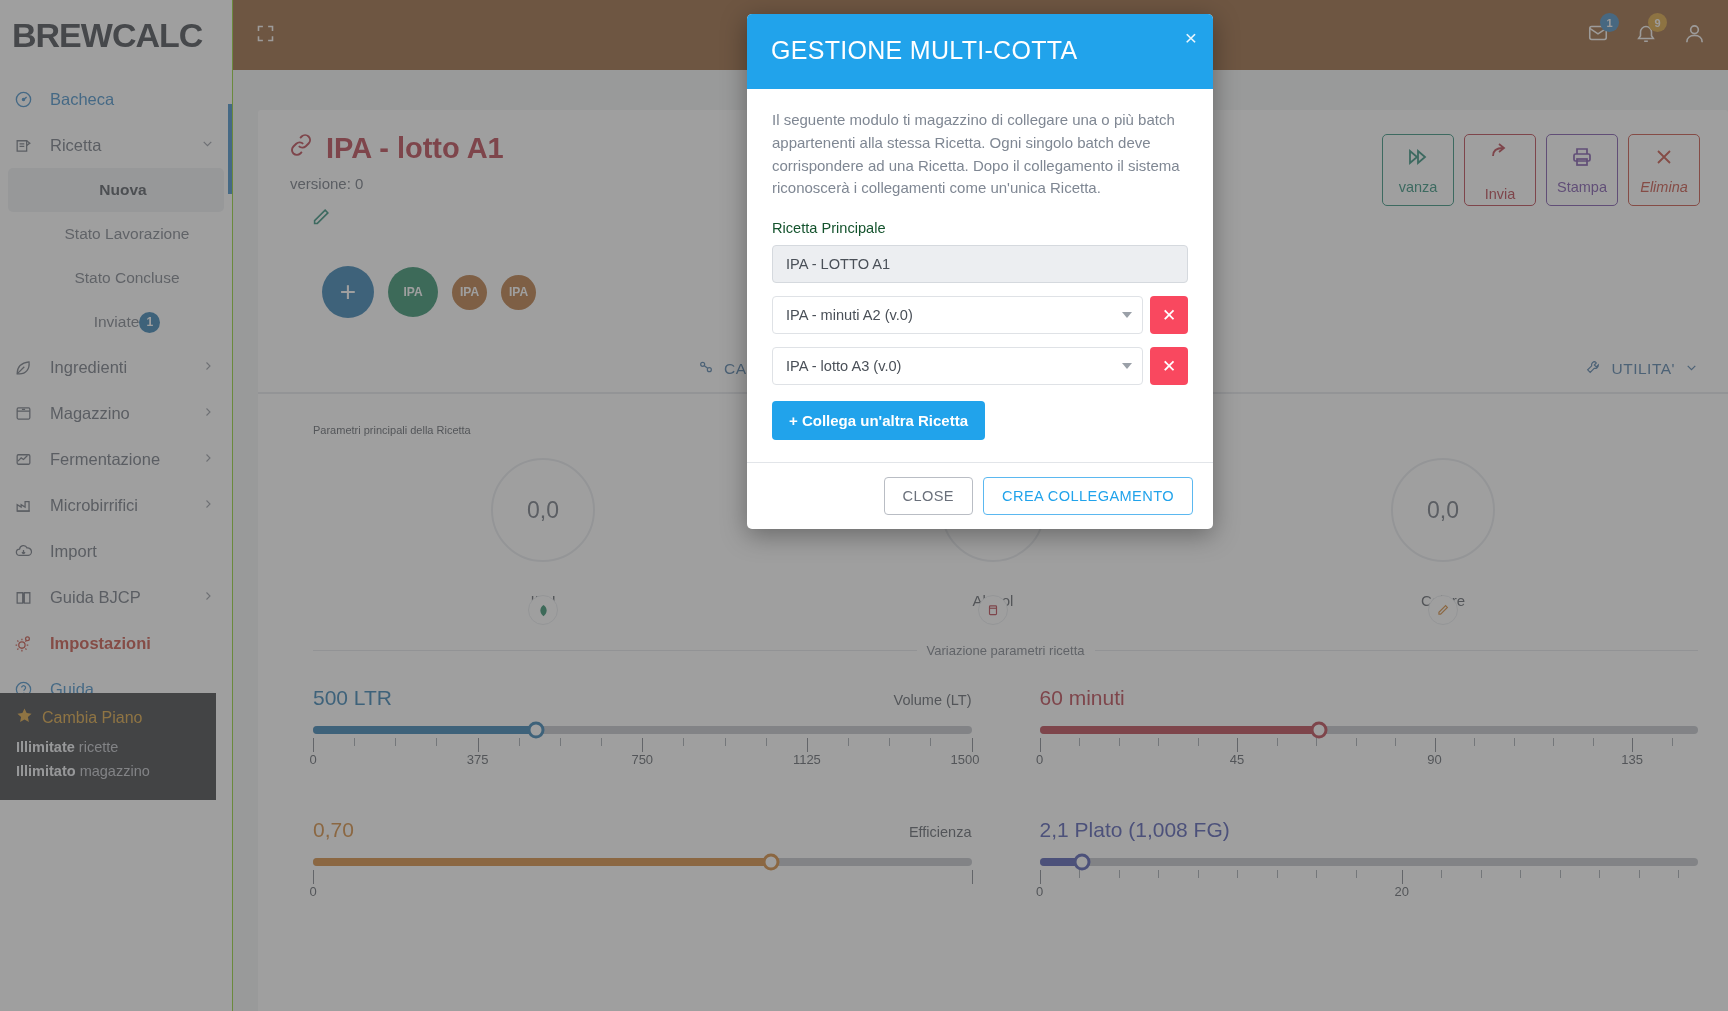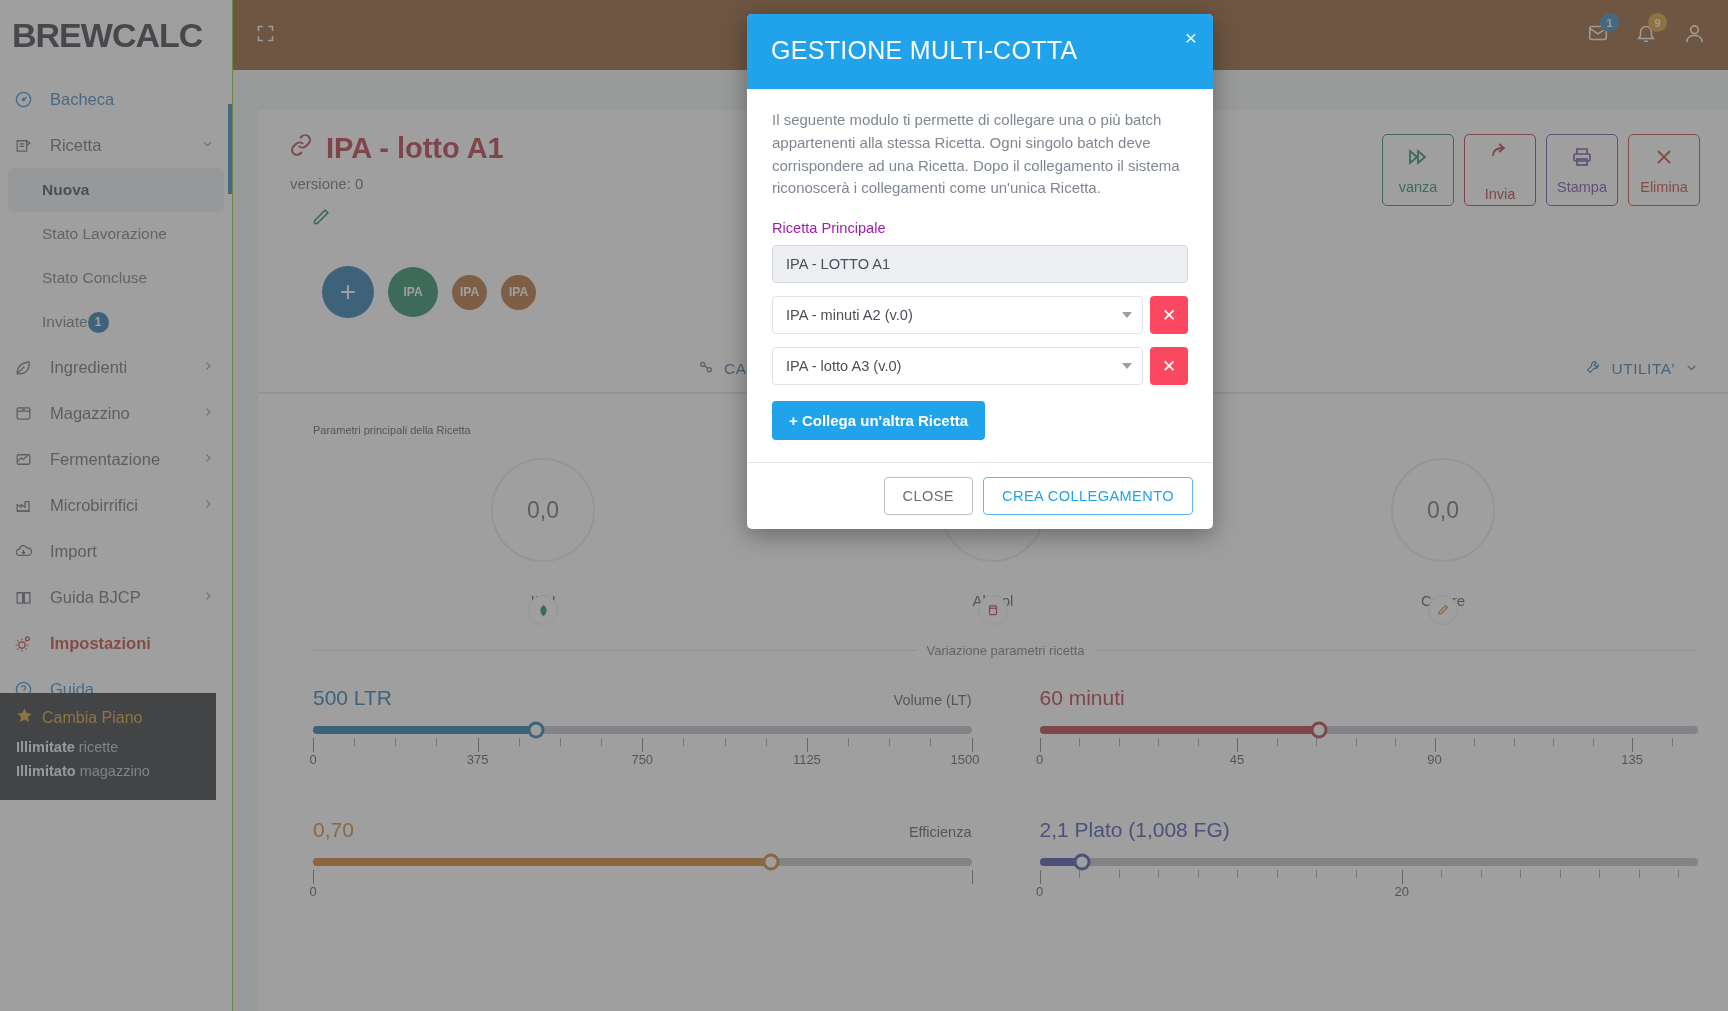--- a/index.html
+++ b/index.html
@@ -45,21 +45,21 @@
   .nav-item .nicon {
     width: 26px; display: flex; align-items: center; justify-content: flex-start;
     color: #5d6470; flex: 0 0 26px;
   }
   .nav-item .nlabel { flex: 1; margin-left: 10px; white-space: nowrap; }
   .nav-item .chev { color: #8a8f99; font-size: 13px; }
   .nav-item.blue, .nav-item.blue .nicon { color: #2a7fc1; }
   .nav-item.red, .nav-item.red .nicon { color: #c0392b; font-weight: bold; }
 
   .subnav-item {
-    display: flex; align-items: center; justify-content: flex-start;
+    display: flex; align-items: center; justify-content: center;
     height: 44px; padding: 0 20px 0 42px;
     color: #6a707b; font-size: 15.5px; cursor: pointer;
   }
   .subnav-item.active {
     background: #eceef1; color: #3b4048; font-weight: 600;
     border-radius: 5px; margin: 0 8px; padding-left: 34px;
   }
   .badge-count {
     background: #1a6fa8; color: #fff; font-size: 12px;
     width: 21px; height: 21px; border-radius: 50%;
@@ -124,21 +124,21 @@
   }
   .tb-btn {
     width: 72px; height: 72px; border: 1px solid #cfd3d9;
     border-radius: 5px; background: #fff;
     display: flex; flex-direction: column; align-items: center; justify-content: center;
     gap: 7px; font-size: 14.5px; cursor: pointer;
   }
   .tb-btn.teal { border-color: #16806a; color: #16806a; }
   .tb-btn.crimson { border-color: #b02a37; color: #b02a37; gap: 20px; }
   .tb-btn.purple { border-color: #6b3fa0; color: #6b3fa0; }
-  .tb-btn.red { border-color: #c0392b; color: #c0392b; }
+  .tb-btn.red { border-color: #c0392b; color: #c0392b; font-style: italic; }
 
   .batches { display: flex; align-items: center; gap: 14px; padding: 34px 0 0 64px; }
   .bcircle {
     border-radius: 50%; display: flex; align-items: center; justify-content: center;
     color: #ffffff; font-size: 12px; font-weight: 600; cursor: pointer;
   }
   .bcircle.add { width: 52px; height: 52px; background: #1a6fa8; font-size: 28px; font-weight: 300; }
   .bcircle.big { width: 50px; height: 50px; background: #17805a; }
   .bcircle.small { width: 35px; height: 35px; background: #b1682a; }
 
@@ -228,21 +228,21 @@
   .modal-title { font-size: 25px; letter-spacing: .3px; }
   .modal-close {
     position: absolute; right: 16px; top: 13px;
     color: #ffffff; font-size: 21px; line-height: 1;
     opacity: .9; cursor: pointer; background: none; border: none;
   }
   .modal-body { padding: 20px 25px 22px 25px; }
   .modal-desc {
     color: #7f8793; font-size: 15px; line-height: 1.52;
   }
-  .field-label { margin-top: 20px; color: #a21caf; font-size: 14.6px; }
+  .field-label { margin-top: 20px; color: #14532d; font-size: 14.6px; }
   .input-main {
     margin-top: 9px; width: 100%; height: 38px;
     background: #eceef1; border: 1px solid #d5d9de; border-radius: 4px;
     padding: 0 13px; color: #4a5058; font-size: 14.6px;
     font-family: "Liberation Sans", sans-serif;
   }
   .link-row { display: flex; gap: 7px; margin-top: 13px; }
   .select-wrap {
     position: relative; flex: 1;
   }
@@ -768,21 +768,21 @@
   </div>
 
   <div class="dim"></div>
 
   <div class="modal">
     <div class="modal-head">
       <div class="modal-title">GESTIONE MULTI-COTTA</div>
       <button class="modal-close">×</button>
     </div>
     <div class="modal-body">
-      <div class="modal-desc">Il seguente modulo ti permette di collegare una o più batch appartenenti alla stessa Ricetta. Ogni singolo batch deve corrispondere ad una Ricetta. Dopo il collegamento il sistema riconoscerà i collegamenti come un'unica Ricetta.</div>
+      <div class="modal-desc">Il seguente modulo ti magazzino di collegare una o più batch appartenenti alla stessa Ricetta. Ogni singolo batch deve corrispondere ad una Ricetta. Dopo il collegamento il sistema riconoscerà i collegamenti come un'unica Ricetta.</div>
 
       <div class="field-label">Ricetta Principale</div>
       <input class="input-main" readonly="" value="IPA - LOTTO A1" style="">
 
       <div class="link-row">
         <div class="select-wrap">
           <button class="select-box">IPA - minuti A2 (v.0)</button>
           <span class="caret"></span>
         </div>
         <button class="remove-btn">✕</button>

